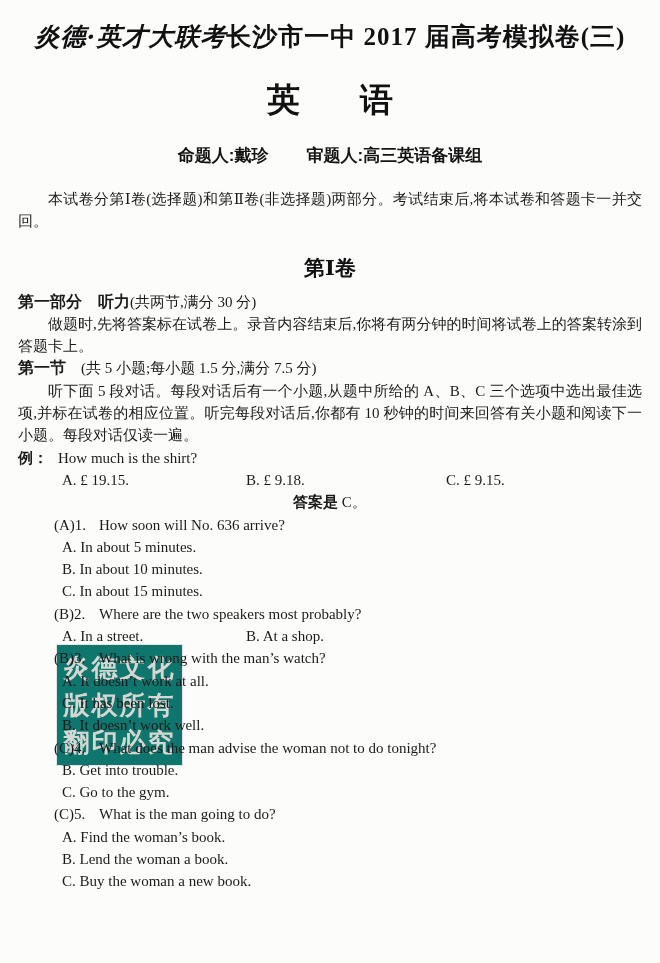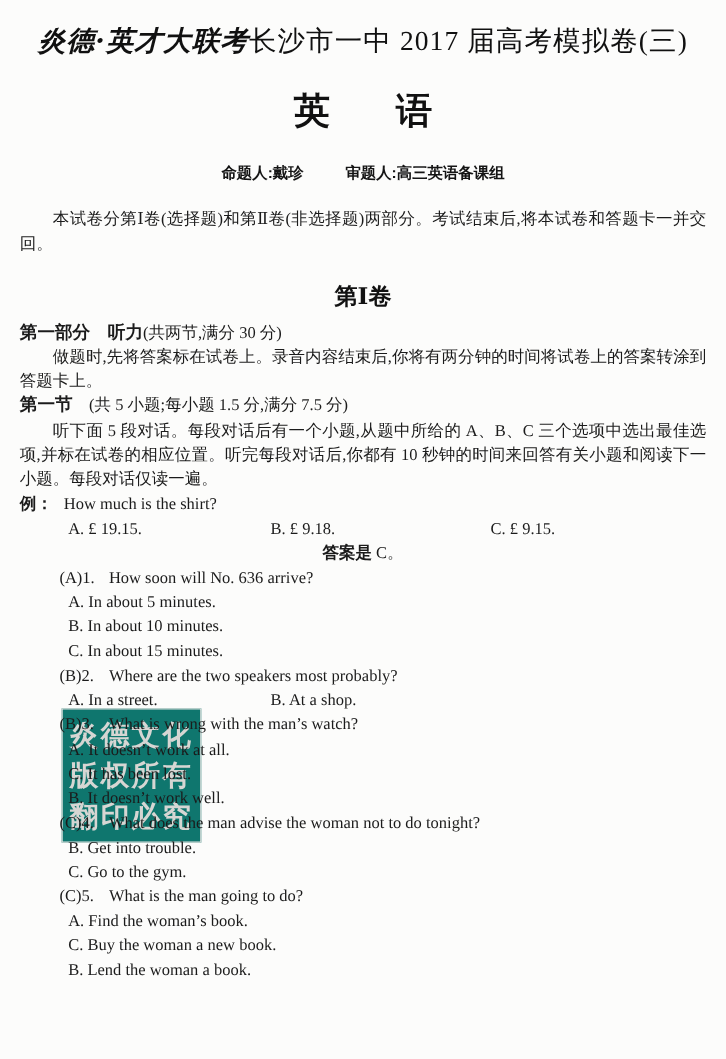--- a/index.html
+++ b/index.html
@@ -26,39 +26,39 @@
     line-height: 34px;
     white-space: nowrap;
     color: #111;
   }
   .brand-script {
     font-family: "DejaVu Serif", serif;
     font-weight: bold;
     font-style: italic;
     letter-spacing: 1px;
   }
-  .title-rest { font-family: "Liberation Serif", serif; font-weight: normal; letter-spacing: 1px; }
+  .title-rest { font-family: "Liberation Serif", serif; font-weight: bold; letter-spacing: 1px; }
 
   .subject-title {
     margin-top: 26px;
     text-align: center;
     font-family: "Liberation Sans", "DejaVu Sans", sans-serif;
     font-weight: bold;
     font-size: 33px;
     line-height: 40px;
     color: #111;
   }
   .subject-gap { display: inline-block; width: 60px; }
 
   .authors-line {
     margin-top: 24px;
     text-align: center;
     font-family: "Liberation Sans", "DejaVu Sans", sans-serif;
     font-weight: bold;
-    font-size: 14px;
+    font-size: 17px;
     line-height: 24px;
     color: #141414;
   }
   .reviewer { margin-left: 38px; }
 
   
   .para {
     margin: 0;
     text-align: justify;
     text-indent: 2em;
@@ -233,20 +233,20 @@
       <div class="opt-stack">B. Get into trouble.</div>
       <div class="opt-stack">C. Go to the gym.</div>
     </div>
 
     <div class="q-block">
       <div class="q-line">
         <span class="q-num">(C)5.</span>
         <span class="q-text">What is the man going to do?</span>
       </div>
       <div class="opt-stack">A. Find the woman’s book.</div>
+      <div class="opt-stack">B. Lend the woman a book.</div>
       <div class="opt-stack">C. Buy the woman a new book.</div>
-      <div class="opt-stack">B. Lend the woman a book.</div>
     </div>
 
   </div>
 
 
 </div>
 
 </body></html>

